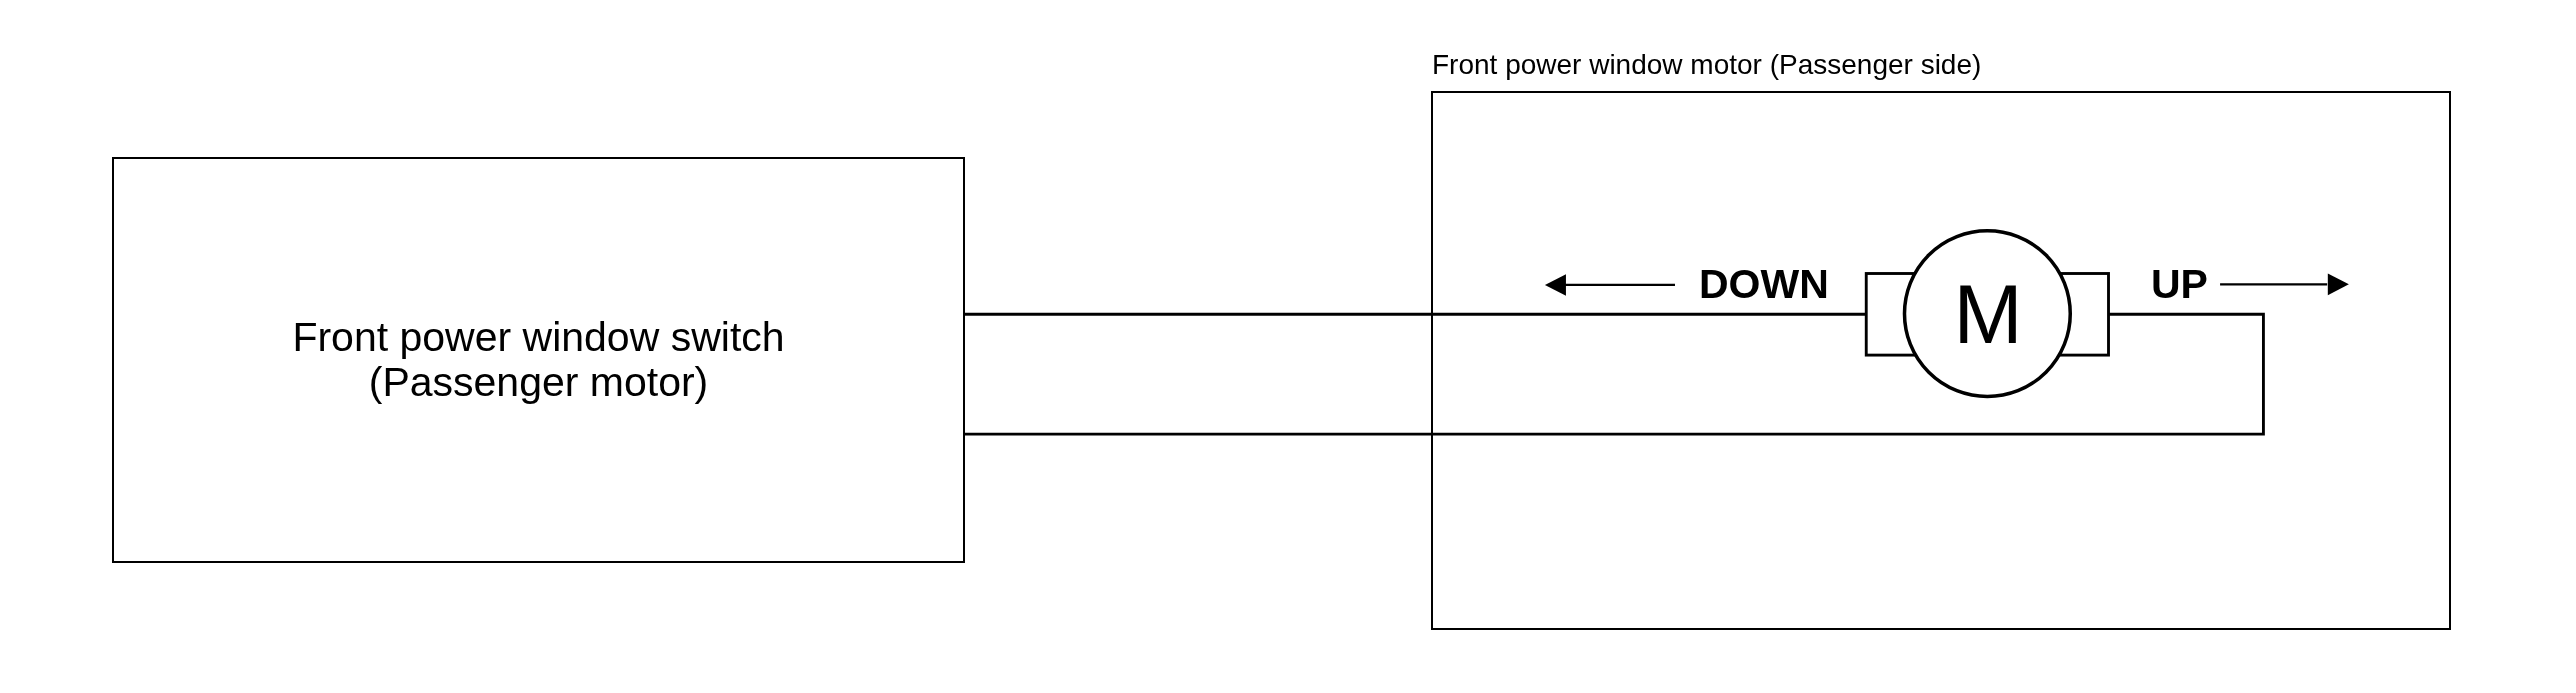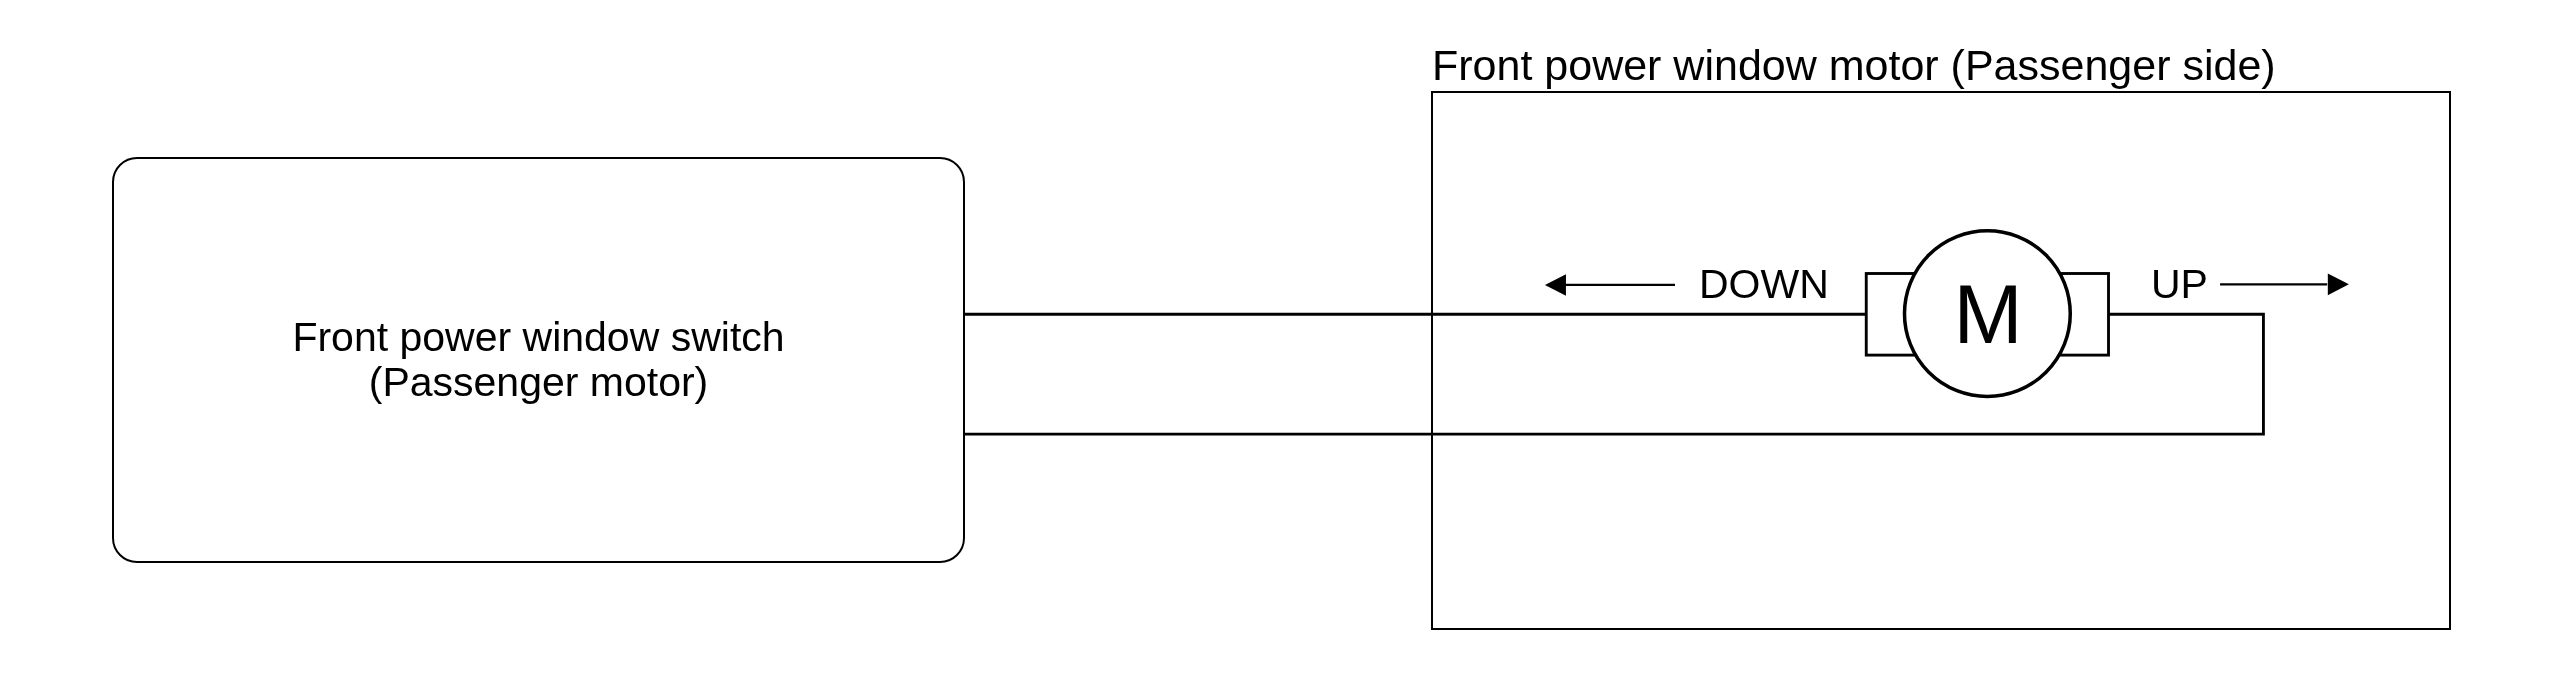--- a/index.html
+++ b/index.html
@@ -23,55 +23,55 @@
     box-sizing: border-box;
   }
   #switch-box {
     left: 112px;
     top: 157px;
     width: 853px;
     height: 406px;
     display: flex;
     align-items: center;
     justify-content: center;
-    border-radius: 25px;
   }
   #switch-label {
     text-align: center;
     font-size: 41px;
     line-height: 45px;
     white-space: nowrap;
   }
   #motor-box {
     left: 1431px;
     top: 91px;
     width: 1020px;
     height: 539px;
   }
   #motor-title {
     position: absolute;
     left: 1432px;
     top: 41px;
-    font-size: 43px;
+    font-size: 28px;
     line-height: 48px;
     white-space: nowrap;
   }
   #wire-layer {
     position: absolute;
     left: 0;
     top: 0;
     width: 2576px;
     height: 693px;
   }
   .dir-label {
     position: absolute;
     top: 263px;
     font-size: 41px;
     line-height: 43px;
     white-space: nowrap;
+    font-weight: bold;
   }
   #down-label { left: 1699px; }
   #up-label   { left: 2151px; }
   #motor-symbol {
     position: absolute;
     left: 1905px;
     top: 231px;
     width: 166px;
     height: 166px;
     display: flex;

